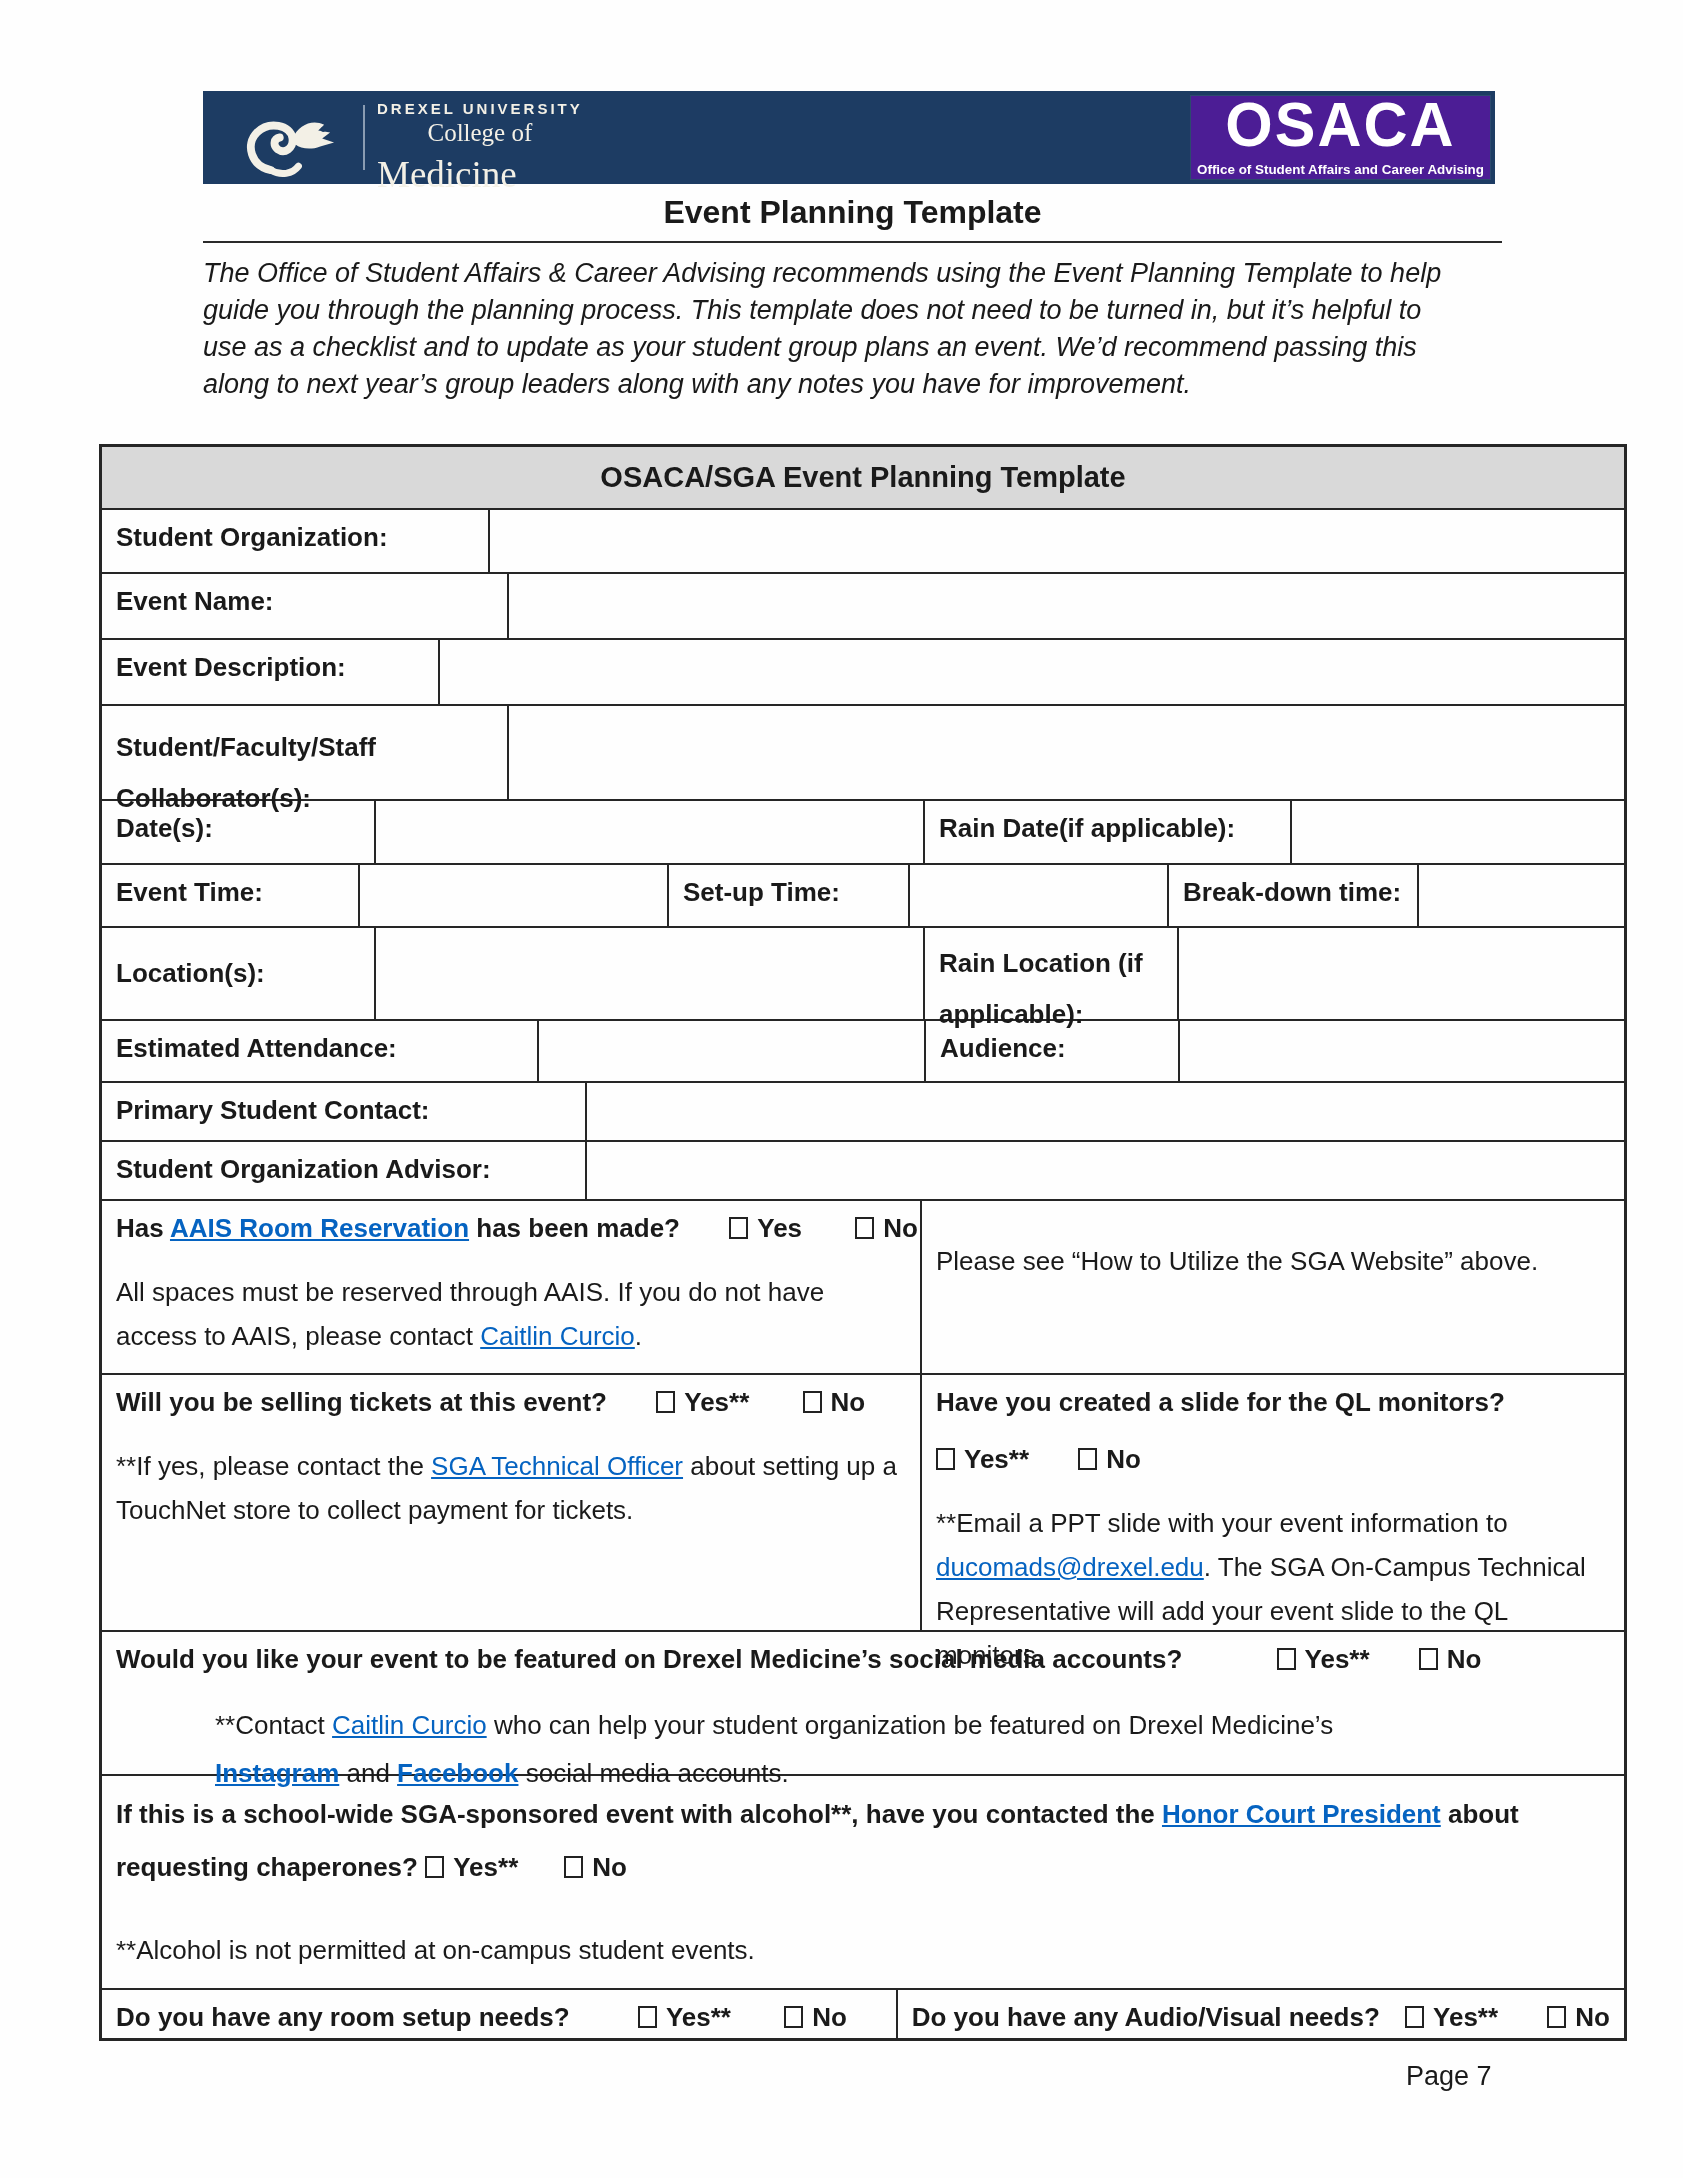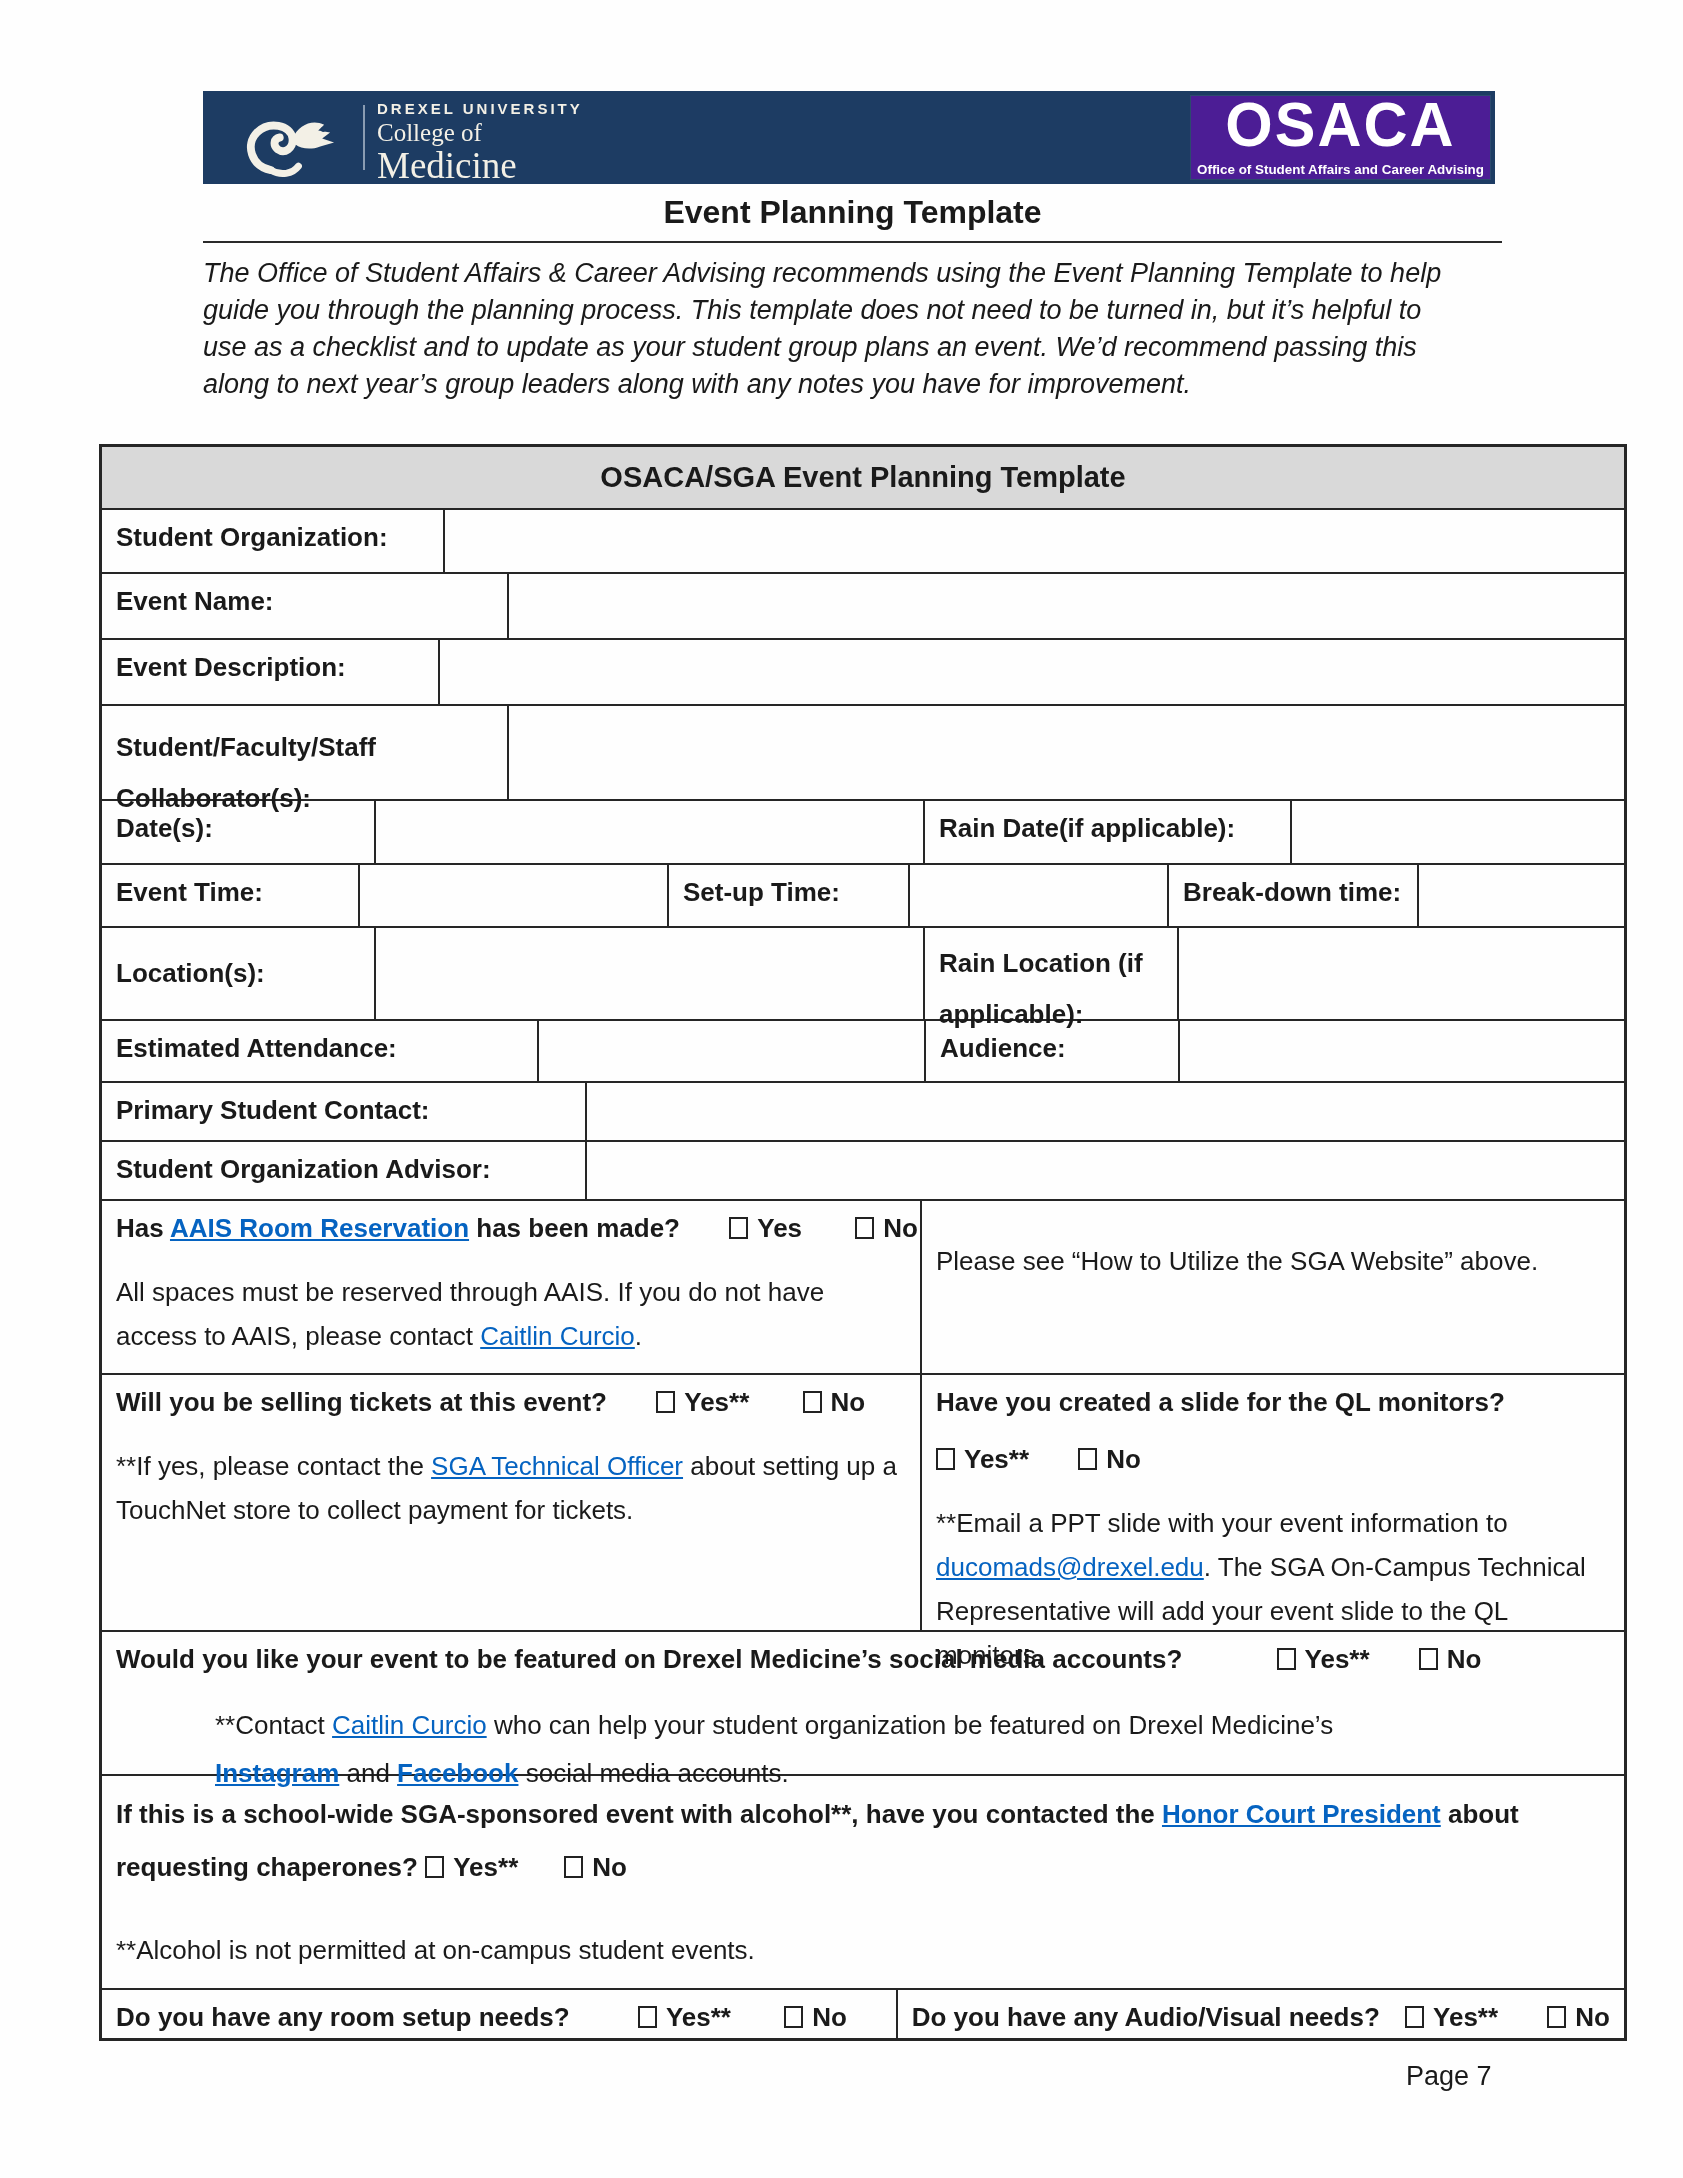--- a/index.html
+++ b/index.html
@@ -5,21 +5,21 @@
   html,body{margin:0;padding:0;background:#e8e8e8;}
   .doc{position:relative;width:1683px;height:2178px;background:#fefefe;
        font-family:"Liberation Sans",sans-serif;color:#1a1a1a;overflow:hidden;}
 
   
   .banner{position:absolute;left:203px;top:91px;width:1292px;height:93px;background:#1d3c63;}
   .dragon{position:absolute;left:38px;top:6px;width:109px;height:83px;}
   .logo-sep{position:absolute;left:160px;top:14px;width:2px;height:65px;background:#b9c4d4;opacity:.7;}
   .drexel-text{position:absolute;left:174px;top:10px;color:#f3f0e6;line-height:1;}
   .drexel-univ{font-size:15px;font-weight:bold;letter-spacing:3px;margin-bottom:4px;}
-  .college-of{font-family:"Liberation Serif",serif;font-size:25px;margin-bottom:2px;}
+  .college-of{font-family:"Liberation Serif",serif;font-size:25px;margin-bottom:11px;text-align:center;}
   .medicine{font-family:"Liberation Serif",serif;font-size:37px;}
   .osaca{position:absolute;right:4px;top:4px;bottom:4px;width:299px;background:#4c1d95;
          border:1px solid #2c4a6e;display:flex;flex-direction:column;align-items:center;justify-content:center;}
   .osaca-acronym{color:#fff;font-weight:800;font-size:61px;letter-spacing:2px;line-height:1;transform:scaleY(1.02);}
   .osaca-rule{width:279px;height:2px;background:#fff;margin-top:3px;}
   .osaca-sub{color:#fff;font-weight:bold;font-size:13.4px;padding:3px 0 4px 0;white-space:nowrap;}
 
   
   .intro{position:absolute;left:203px;top:194px;width:1299px;}
   .page-title{text-align:center;font-weight:bold;font-size:32px;padding-bottom:10px;
@@ -85,21 +85,21 @@
       <div>use as a checklist and to update as your student group plans an event. We’d recommend passing this</div>
       <div>along to next year’s group leaders along with any notes you have for improvement.</div>
     </div>
   </div>
 
   <div class="form-table">
 
     <div class="thead">OSACA/SGA Event Planning Template</div>
 
     <div class="t-row" style="height:64px">
-      <div class="cell lbl" style="width:343px">Student Organization:</div>
+      <div class="cell lbl" style="width:388px">Student Organization:</div>
       <div class="cell blank" style="flex:1"></div>
     </div>
 
     <div class="t-row" style="height:66px">
       <div class="cell lbl" style="width:407px">Event Name:</div>
       <div class="cell blank" style="flex:1"></div>
     </div>
 
     <div class="t-row" style="height:66px">
       <div class="cell lbl" style="width:338px">Event Description:</div>

